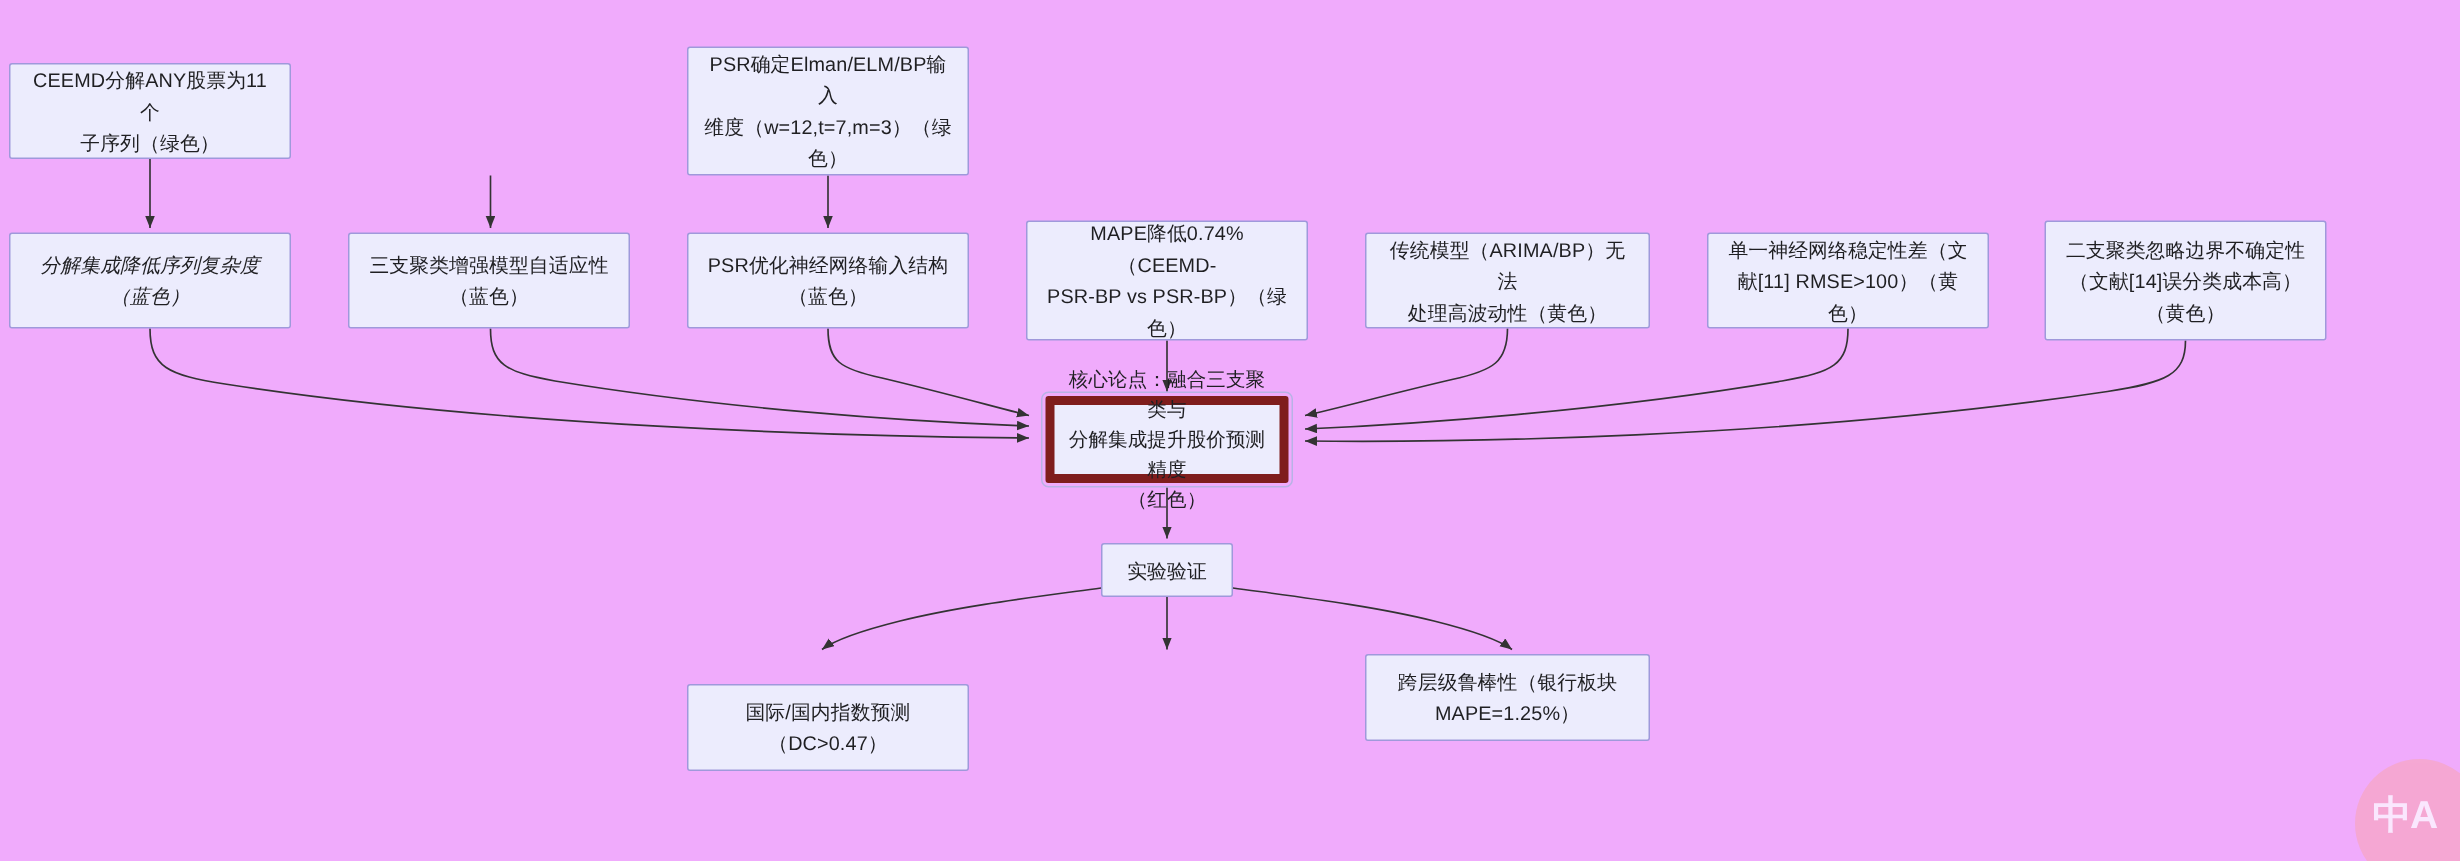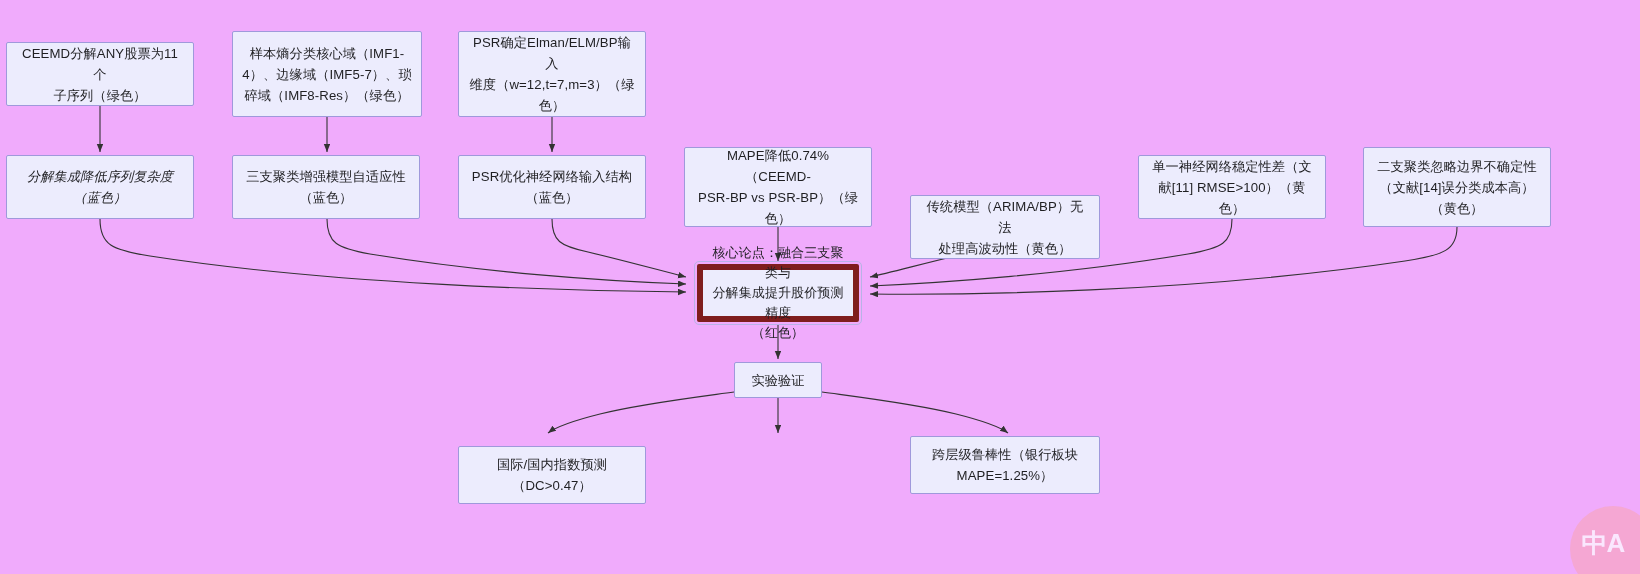--- a/index.html
+++ b/index.html
@@ -106,23 +106,20 @@
       <path d="M734,392 C690,398 640,404 600,414 C572,421 556,427 548,433"></path>
       <path d="M778,398 L778,433"></path>
       <path d="M822,392 C866,398 916,404 956,414 C984,421 1000,427 1008,433"></path>
     </g>
   </svg>
 
   <div class="node" style="left:6px; top:42px; width:188px; height:64px;">
     <span>CEEMD分解ANY股票为11个<br>子序列（绿色）</span>
   </div>
 
-  <div class="node" style="left:232px; top:31px; width:190px; height:86px;">
-    <span>样本熵分类核心域（IMF1-<br>4）、边缘域（IMF5-7）、琐<br>碎域（IMF8-Res）（绿色）</span>
-  </div>
 
   <div class="node" style="left:458px; top:31px; width:188px; height:86px;">
     <span>PSR确定Elman/ELM/BP输入<br>维度（w=12,t=7,m=3）（绿<br>色）</span>
   </div>
 
   <div class="node" style="left:6px; top:155px; width:188px; height:64px;font-style:italic;">
     <span>分解集成降低序列复杂度<br>（蓝色）</span>
   </div>
 
   <div class="node" style="left:232px; top:155px; width:188px; height:64px;">
@@ -130,41 +127,41 @@
   </div>
 
   <div class="node" style="left:458px; top:155px; width:188px; height:64px;justify-content:center;">
     <span>PSR优化神经网络输入结构<br>（蓝色）</span>
   </div>
 
   <div class="node" style="left:684px; top:147px; width:188px; height:80px;">
     <span>MAPE降低0.74%（CEEMD-<br>PSR-BP vs PSR-BP）（绿<br>色）</span>
   </div>
 
-  <div class="node" style="left:910px; top:155px; width:190px; height:64px;margin-top:40px;">
+  <div class="node" style="left:910px; top:155px; width:190px; height:64px;">
     <span>传统模型（ARIMA/BP）无法<br>处理高波动性（黄色）</span>
   </div>
 
   <div class="node" style="left:1138px; top:155px; width:188px; height:64px;">
     <span>单一神经网络稳定性差（文<br>献[11] RMSE&gt;100）（黄色）</span>
   </div>
 
   <div class="node" style="left:1363px; top:147px; width:188px; height:80px;">
     <span>二支聚类忽略边界不确定性<br>（文献[14]误分类成本高）<br>（黄色）</span>
   </div>
 
   <div class="node core" style="left:697px; top:264px; width:162px; height:58px;">
     <span>核心论点：融合三支聚类与<br>分解集成提升股价预测精度<br>（红色）</span>
   </div>
 
   <div class="node" style="left:734px; top:362px; width:88px; height:36px;">
     <span>实验验证</span>
   </div>
 
-  <div class="node" style="left:458px; top:446px; width:188px; height:58px;">
+  <div class="node" style="left:458px; top:456px; width:188px; height:58px;">
     <span>国际/国内指数预测<br>（DC&gt;0.47）</span>
   </div>
 
 
   <div class="node" style="left:910px; top:436px; width:190px; height:58px;">
     <span>跨层级鲁棒性（银行板块<br>MAPE=1.25%）</span>
   </div>
 
   <div class="watermark">
     <span>中A</span>

